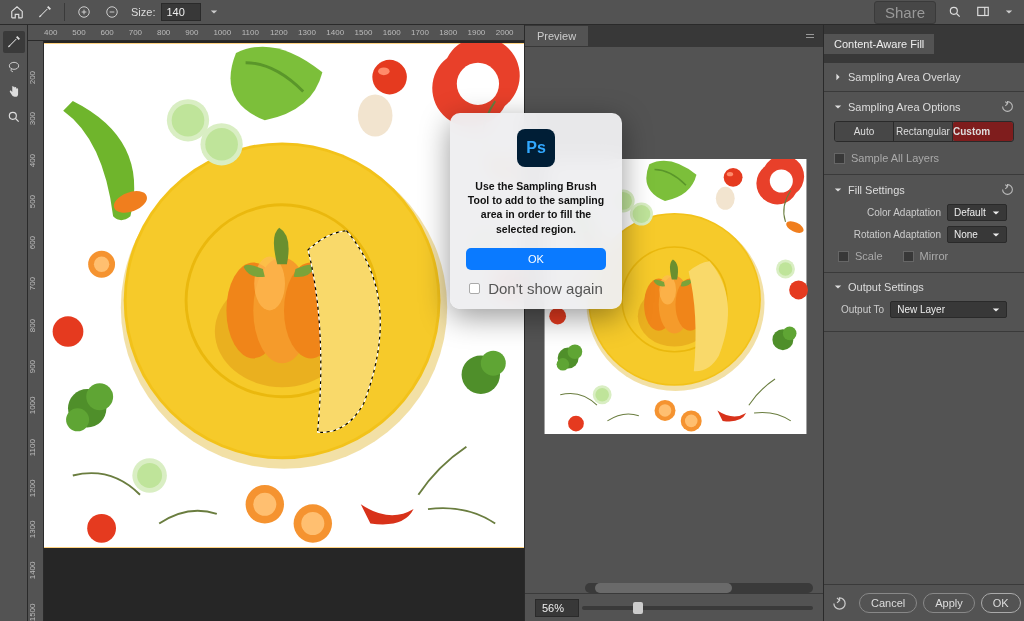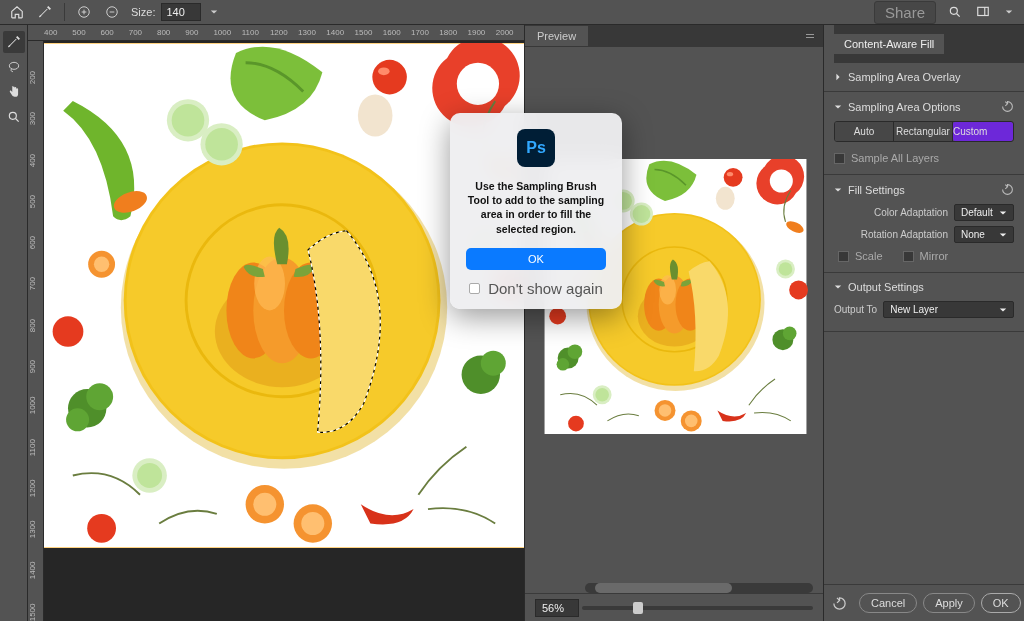--- a/index.html
+++ b/index.html
@@ -45,33 +45,33 @@
 .preview-img { position: absolute; top: 112px; left: 13px; width: 275px; height: 275px; }
 .zoom-row { height: 28px; border-top: 1px solid #3a3a3a; display: flex; align-items: center; padding: 0 10px; gap: 3px; position: absolute; bottom: 0; left: 0; right: 0; background: #535353;}
 .zoom-val { background: #383838; border: 1px solid #2a2a2a; padding: 2px 6px; width: 44px; font-size: 11px; color: #eee; }
 .zoom-slider { flex: 1; height: 4px; background: #3a3a3a; position: relative; border-radius: 2px; }
 .zoom-slider .thumb { position: absolute; top: -4px; left: 22%; width: 10px; height: 12px; background: #ccc; border-radius: 2px; }
 .preview-scroll { position: absolute; bottom: 28px; left: 60px; right: 10px; height: 10px; background: #3a3a3a; border-radius: 5px; }
 .preview-scroll .sb { position: absolute; left: 10px; width: 60%; height: 100%; background: #6a6a6a; border-radius: 5px; }
 
 
 .rpanel { width: 200px; background: #535353; display: flex; flex-direction: column; font-size: 11px; }
-.rtab { height: 38px; background: #383838; display: flex; align-items: center; margin-left: 10px; }
+.rtab { height: 38px; background: #383838; display: flex; align-items: center; }
 .rtab .tab { padding: 4px 10px; color: #eee; background: #535353; }
 .section { border-bottom: 1px solid #3a3a3a; padding: 8px 10px; }
 .sect-head { display: flex; align-items: center; gap: 6px; color: #ddd; margin-bottom: 8px; }
 .sect-head.nohdr { margin-bottom: 0; }
 .sect-head .reset { margin-left: auto; color: #bbb; cursor: pointer; }
 .seg { display: flex; gap: 0; border: 1px solid #2a2a2a; border-radius: 3px; overflow: hidden; margin-bottom: 8px;}
 .seg button { flex: 1; background: #474747; color: #ddd; border: none; padding: 4px 0; font-size: 10px; cursor: pointer; border-right: 1px solid #2a2a2a; }
 .seg button:last-child { border-right: none; }
-.seg button.sel { background: #6d28d9; }
+.seg button.sel { background: #7f1d1d; font-weight: bold; }
 .cbrow { display: flex; align-items: center; gap: 6px; color: #aaa; padding: 2px 0;}
 .cb { width: 11px; height: 11px; border: 1px solid #666; background: #383838; display: inline-block; }
-.formrow { display: flex; align-items: center; gap: 6px; margin: 5px 0; }
+.formrow { display: flex; align-items: center; gap: 6px; margin: 5px 7px; }
 .formrow label { flex: 1; text-align: right; color: #ccc; font-size: 10px; }
 .sel { background: #383838; border: 1px solid #2a2a2a; color: #eee; padding: 2px 6px; font-size: 10px; min-width: 60px; display: flex; align-items: center; justify-content: space-between; gap: 4px; border-radius: 2px;}
 .checks { display: flex; gap: 20px; margin-top: 4px; padding-left: 4px;}
 .spacer { flex: 1; }
 .btnrow { display: flex; gap: 6px; padding: 8px; align-items: center; border-top: 1px solid #3a3a3a; }
 .btnrow .icn { color: #ccc; width: 20px; }
 .pbtn { background: transparent; border: 1px solid #888; color: #ddd; padding: 3px 11px; border-radius: 12px; font-size: 11px; cursor: pointer; }
 .pbtn.primary { border-color: #aaa; }
 
 

